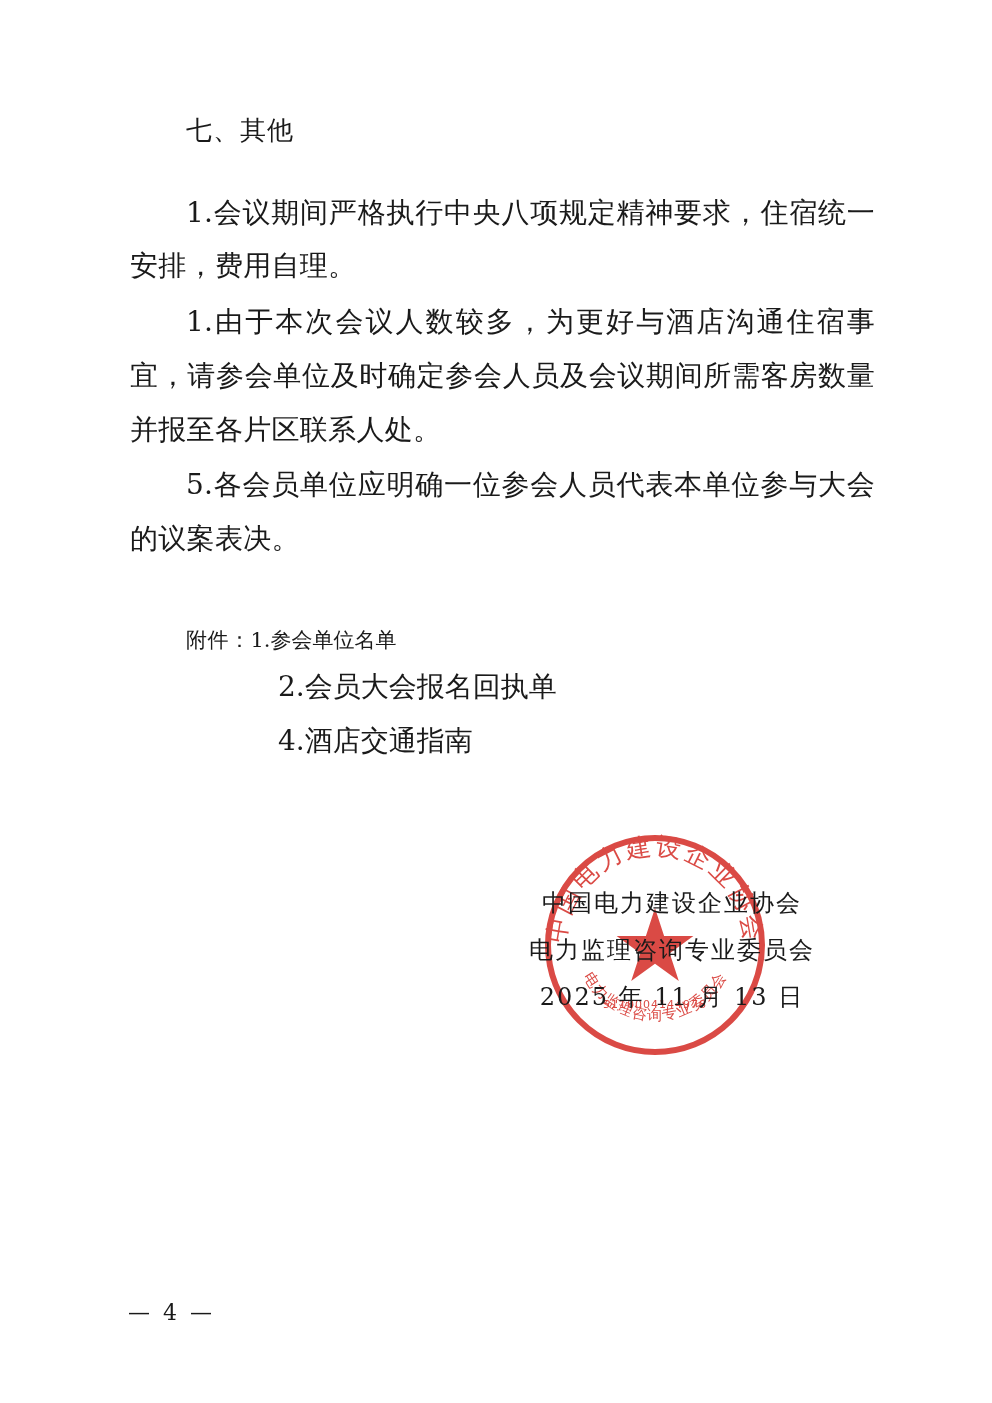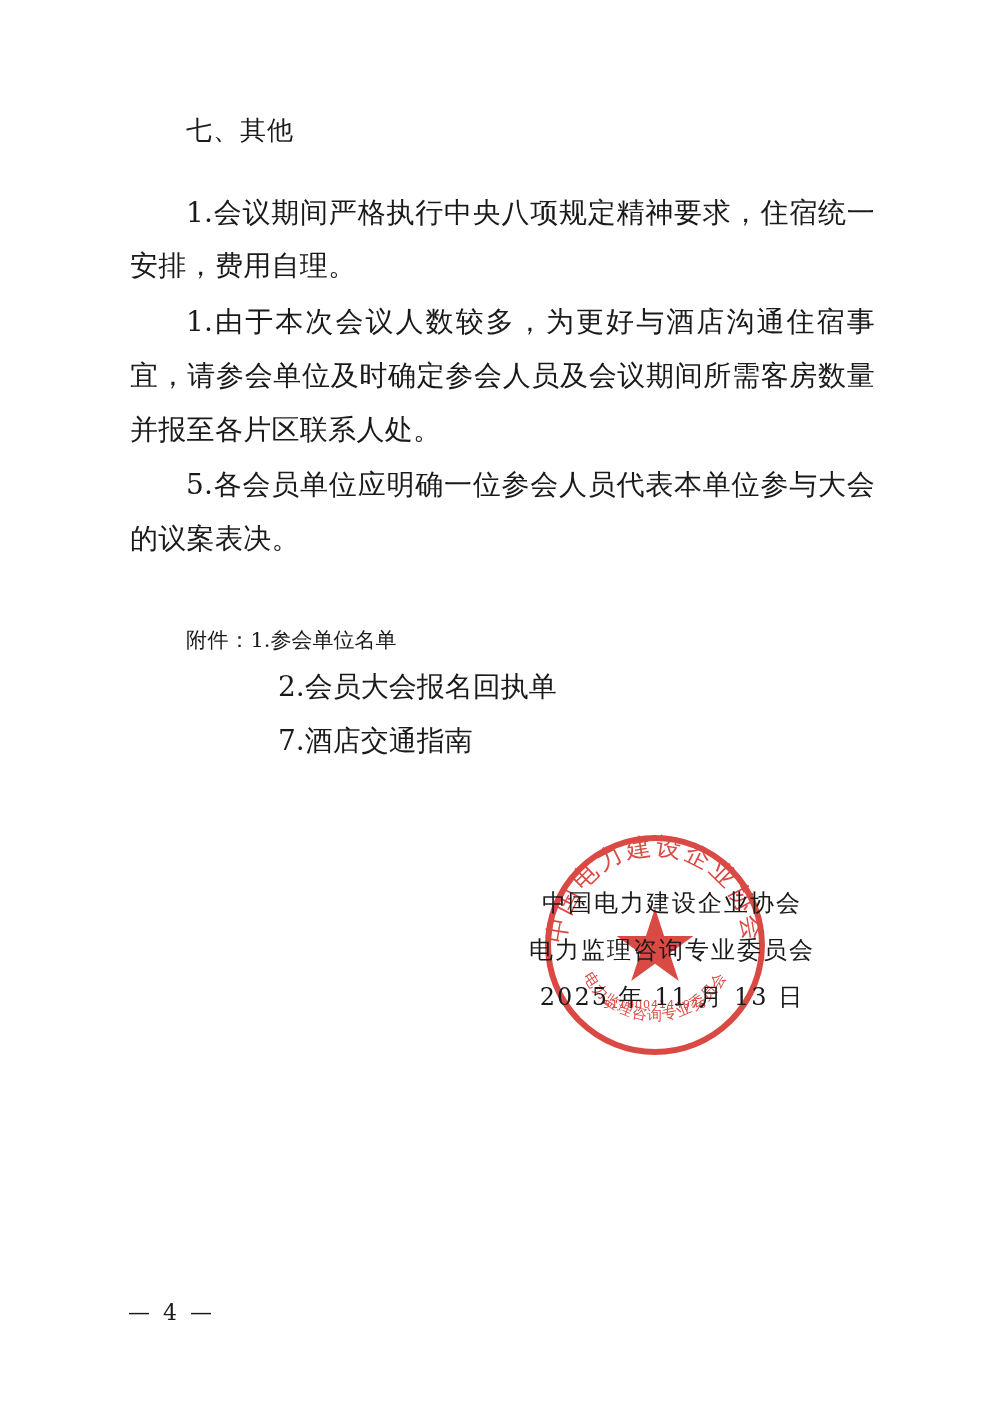--- a/index.html
+++ b/index.html
@@ -104,21 +104,21 @@
 
     <h2 class="section-title">七、其他</h2>
 
     <p class="para">1.会议期间严格执行中央八项规定精神要求，住宿统一安排，费用自理。</p>
     <p class="para">1.由于本次会议人数较多，为更好与酒店沟通住宿事宜，请参会单位及时确定参会人员及会议期间所需客房数量并报至各片区联系人处。</p>
     <p class="para">5.各会员单位应明确一位参会人员代表本单位参与大会的议案表决。</p>
 
     <div class="attach-block">
       <p class="attach-head"><span class="label">附件：</span><span>1.参会单位名单</span></p>
       <p class="attach-item">2.会员大会报名回执单</p>
-      <p class="attach-item">7.酒店交通指南</p>
+      <p class="attach-item">4.酒店交通指南</p>
     </div>
 
   </div>
 
   <div class="seal">
     <svg viewBox="0 0 230 230" width="230" height="230" xmlns="http://www.w3.org/2000/svg">
       <defs>
         <path id="arcTop" d="M 25 115 A 90 90 0 0 1 205 115" fill="none"></path>
         <path id="arcBottom" d="M 47 152 A 80 80 0 0 0 183 152" fill="none"></path>
       </defs>

